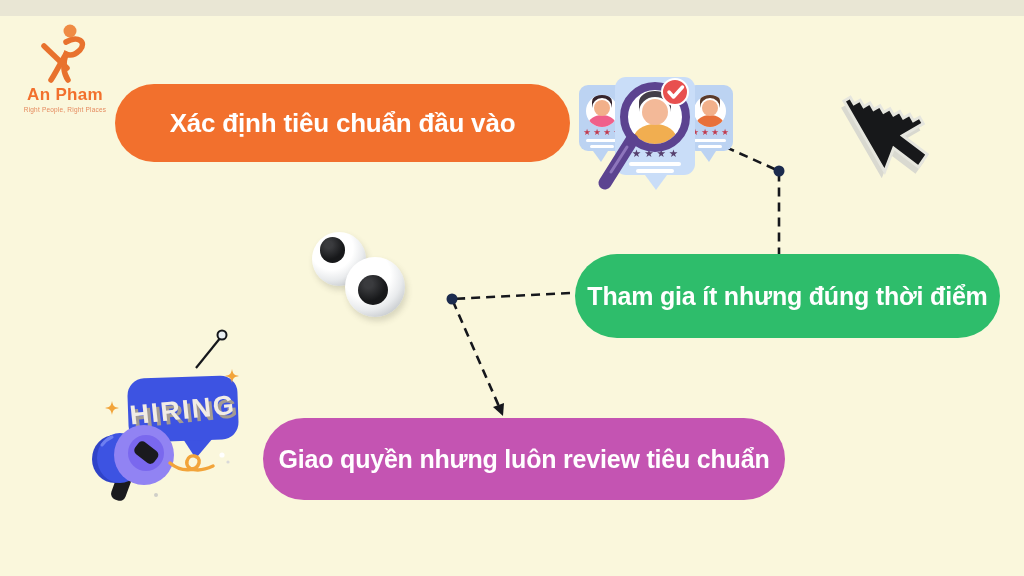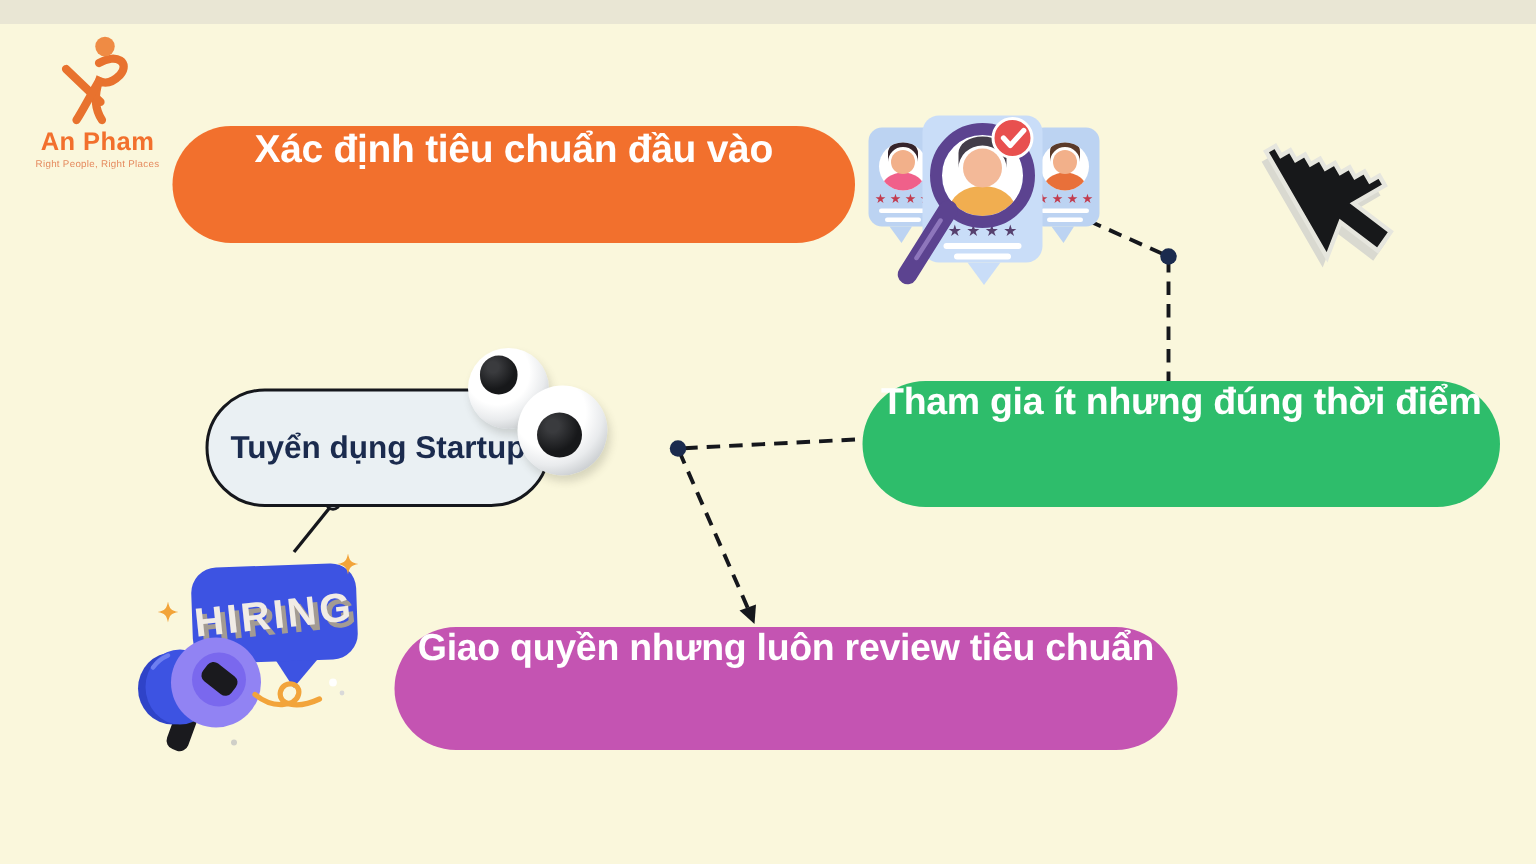--- a/index.html
+++ b/index.html
@@ -20,21 +20,21 @@
   .arrow-head { fill:var(--ink); }
   .tail-circle { fill:var(--bubbleBg); stroke:var(--ink); stroke-width:2; }
 
   
   .logo { left:10px; top:6px; width:110px; text-align:center; z-index:2; }
   .logo-name { color:var(--orange); font-weight:bold; font-size:17px; letter-spacing:.3px; margin-top:1px; }
   .logo-tagline { color:#e58a5e; font-size:6.5px; letter-spacing:.2px; white-space:nowrap; margin-top:1px; }
 
   
   .pill {
-    position:absolute; display:flex; justify-content:center;
+    position:absolute; display:flex; align-items:center; justify-content:center;
     border-radius:999px; color:#fff; font-weight:bold; z-index:2;
     letter-spacing:-.2px; text-align:center;
   }
   #pill-input  { left:115px; top:68px;  width:455px; height:78px; background:var(--orange); font-size:26px; }
   #pill-timing { left:575px; top:238px; width:425px; height:84px; background:var(--green);  font-size:25px; }
   #pill-review { left:263px; top:402px; width:522px; height:82px; background:var(--purple); font-size:25px; }
 
   
   .center-bubble {
     position:absolute; left:137px; top:243px; width:226px; height:75px;
@@ -96,23 +96,20 @@
   <div class="pill" id="pill-input">
     <span>Xác định tiêu chuẩn đầu vào</span>
   </div>
   <div class="pill" id="pill-review">
     <span>Giao quyền nhưng luôn review tiêu chuẩn</span>
   </div>
   <div class="pill" id="pill-timing">
     <span>Tham gia ít nhưng đúng thời điểm</span>
   </div>
 
-  <div class="center-bubble">
-    <span>Tuyển dụng Startup</span>
-  </div>
 
   <div class="eye" id="eye-left">
       <div class="pupil"></div>
     </div>
   <div class="eye" id="eye-right">
       <div class="pupil"></div>
     </div>
 
   <svg class="abs" id="candidates-illustration" width="158" height="140" viewBox="0 0 158 140">
     <defs>

